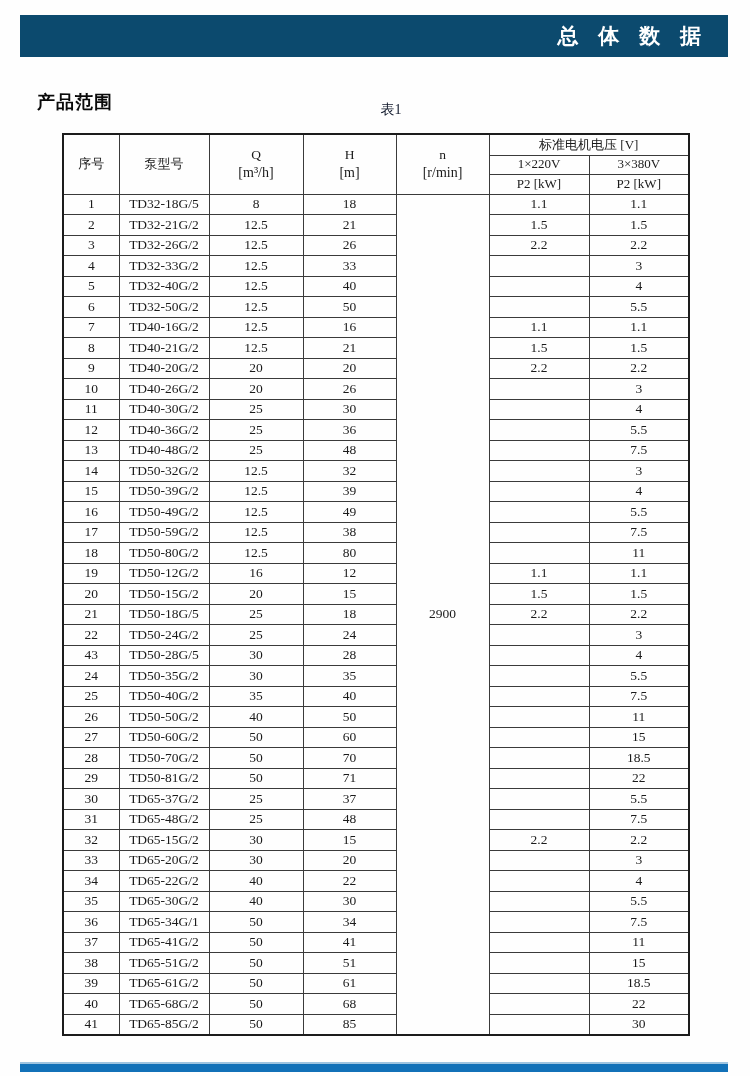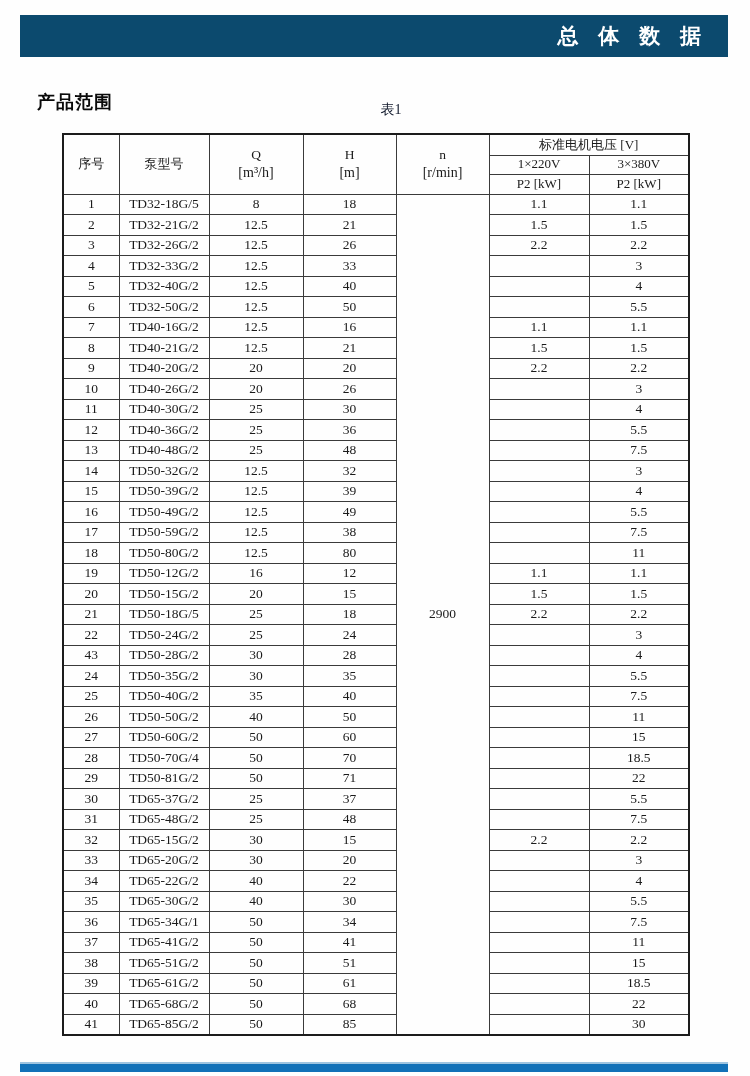--- a/index.html
+++ b/index.html
@@ -285,21 +285,21 @@
           <tr class="data-row">
             <td>22</td>
             <td>TD50-24G/2</td>
             <td>25</td>
             <td>24</td>
             <td></td>
             <td>3</td>
           </tr>
           <tr class="data-row">
             <td>43</td>
-            <td>TD50-28G/2</td>
+            <td>TD50-28G/5</td>
             <td>30</td>
             <td>28</td>
             <td></td>
             <td>4</td>
           </tr>
           <tr class="data-row">
             <td>24</td>
             <td>TD50-35G/2</td>
             <td>30</td>
             <td>35</td>
@@ -325,21 +325,21 @@
           <tr class="data-row">
             <td>27</td>
             <td>TD50-60G/2</td>
             <td>50</td>
             <td>60</td>
             <td></td>
             <td>15</td>
           </tr>
           <tr class="data-row">
             <td>28</td>
-            <td>TD50-70G/4</td>
+            <td>TD50-70G/2</td>
             <td>50</td>
             <td>70</td>
             <td></td>
             <td>18.5</td>
           </tr>
           <tr class="data-row">
             <td>29</td>
             <td>TD50-81G/2</td>
             <td>50</td>
             <td>71</td>

